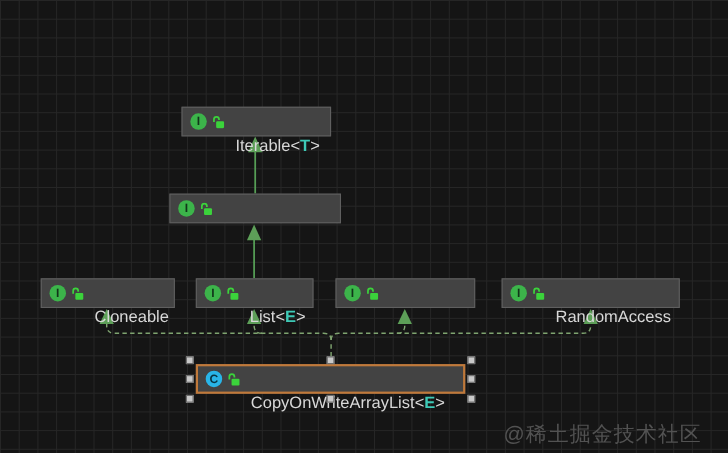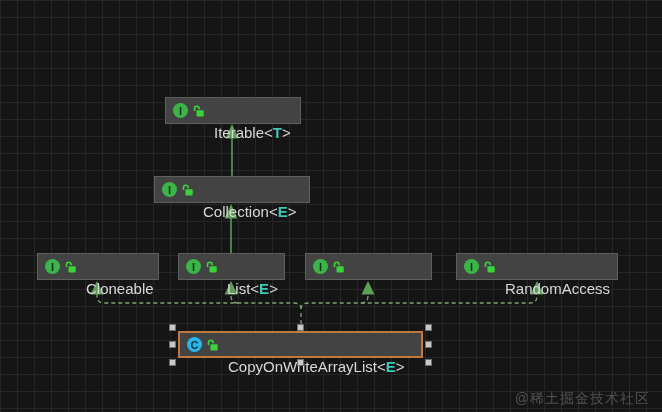--- a/index.html
+++ b/index.html
@@ -76,23 +76,23 @@
   .h-tl { left: -11px; top: -9px; }
   .h-tm { left: 50%; margin-left: -4px; top: -9px; }
   .h-tr { right: -11px; top: -9px; }
   .h-ml { left: -11px; top: 50%; margin-top: -4px; }
   .h-mr { right: -11px; top: 50%; margin-top: -4px; }
   .h-bl { left: -11px; bottom: -10px; }
   .h-bm { left: 50%; margin-left: -4px; bottom: -10px; }
   .h-br { right: -11px; bottom: -10px; }
   .watermark {
     position: absolute;
-    right: 12px;
+    right: 24px;
     bottom: 4px;
-    font-size: 14px;
+    font-size: 19px;
     color: #525252;
     z-index: 5;
     letter-spacing: 1px;
   }
   
   #n-iterable     { left: 165px; top:  97px; width: 136px; }
   #n-collection   { left: 154px; top: 176px; width: 156px; }
   #n-cloneable    { left:  37px; top: 253px; width: 122px; }
   #n-list         { left: 178px; top: 253px; width: 107px; }
   #n-serializable { left: 305px; top: 253px; width: 127px; }
@@ -142,21 +142,20 @@
   </div>
 
   <div class="node" id="n-collection">
     <span class="circle-icon circle-iface">I</span>
     <span class="lock-icon">
       <svg width="12" height="12" viewBox="0 0 12 12">
           <path d="M1.5 6 V3.5 a2.3 2.3 0 0 1 4.6 0 V4.2" fill="none" stroke="#3bd33b" stroke-width="1.6"></path>
           <rect x="3.5" y="5.3" width="7.2" height="6.2" rx="1" fill="#3bd33b"></rect>
         </svg>
     </span>
-    <span class="node-label"><span>Collection</span><span>&lt;</span><span class="gen-param">E</span><span>&gt;</span></span>
   </div>
 
   <div class="node" id="n-cloneable">
     <span class="circle-icon circle-iface">I</span>
     <span class="lock-icon">
       <svg width="12" height="12" viewBox="0 0 12 12">
           <path d="M1.5 6 V3.5 a2.3 2.3 0 0 1 4.6 0 V4.2" fill="none" stroke="#3bd33b" stroke-width="1.6"></path>
           <rect x="3.5" y="5.3" width="7.2" height="6.2" rx="1" fill="#3bd33b"></rect>
         </svg>
     </span>

